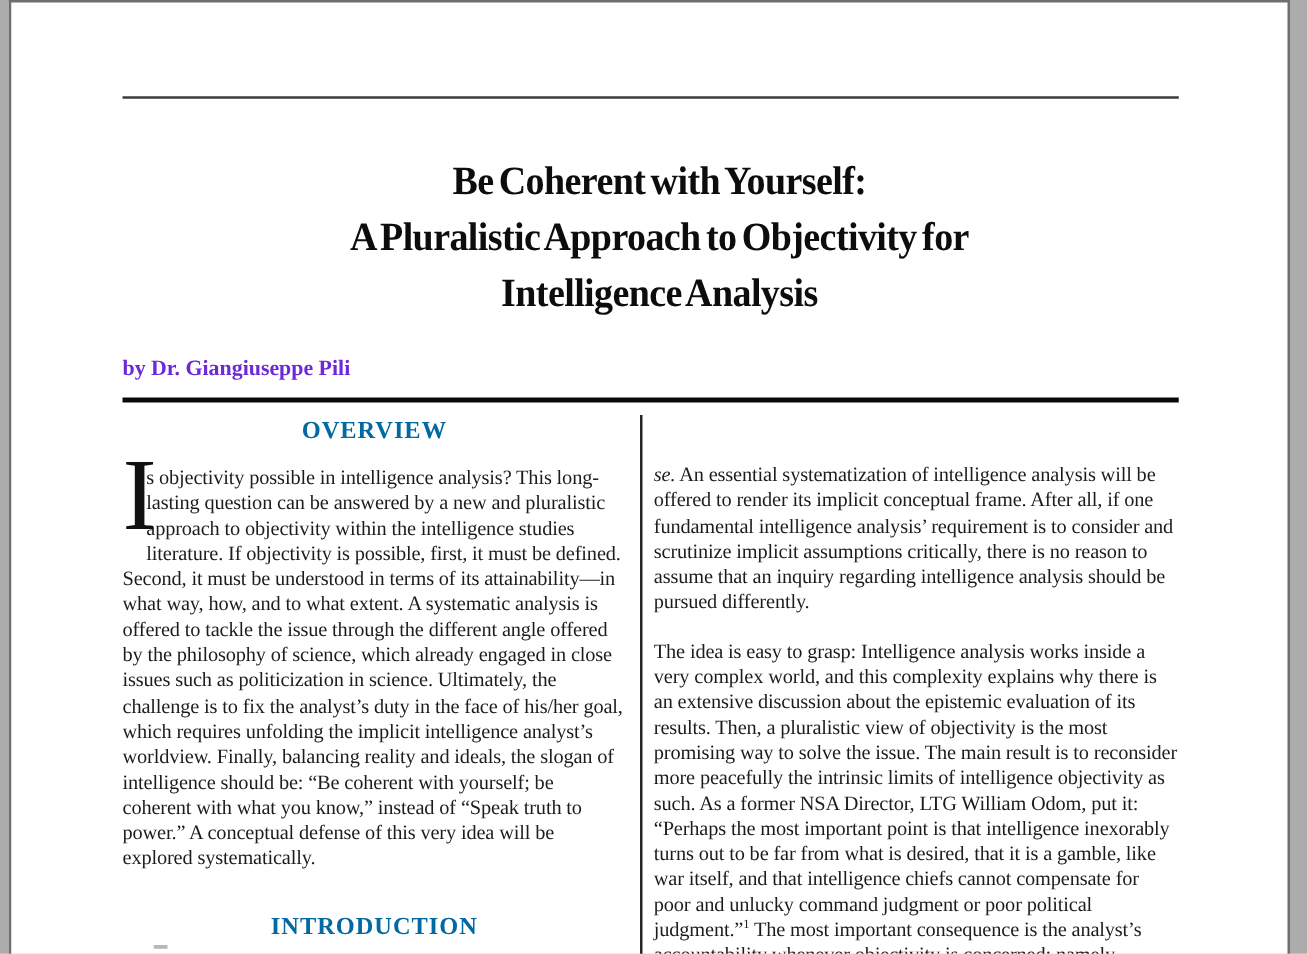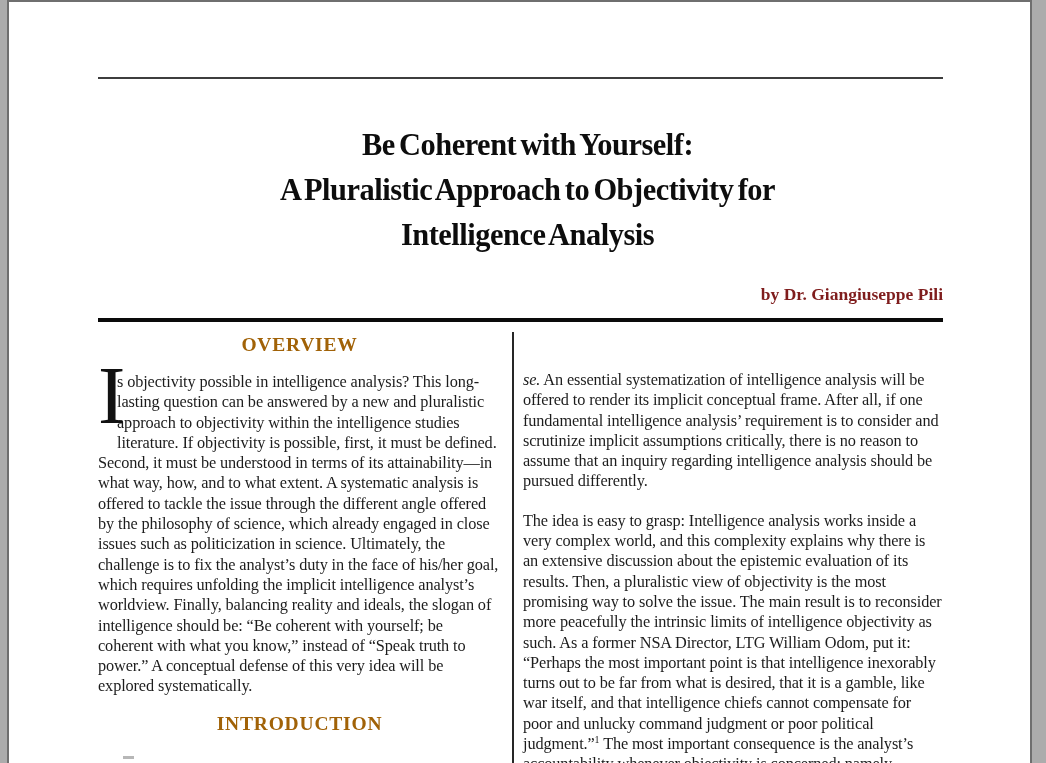--- a/index.html
+++ b/index.html
@@ -37,24 +37,24 @@
     color:#0d0d0d;
     letter-spacing:-0.5px;
     word-spacing:-3px;
     transform:scaleX(0.95);
     transform-origin:50% 50%;
     white-space:nowrap;
   }
   .byline {
     position:absolute;
     left:89px; top:282px; width:845px;
-    text-align:right;
+    text-align:left;
     font-size:17.5px;
     font-weight:bold;
-    color:#7f1d1d;
+    color:#6d28d9;
   }
   .columns {
     position:absolute;
     left:89px; top:330px;
     width:845px; height:434px;
     display:flex;
     overflow:hidden;
   }
   .col-left { width:403px; flex:none; }
   .divider {
@@ -65,23 +65,23 @@
     height:434px;
   }
   .col-right { flex:none; width:419px; margin-left:9px; }
   h2.section-heading {
     font-size:19.5px;
     font-weight:bold;
     letter-spacing:0.8px;
     text-align:center;
     line-height:22px;
     margin-top:2px;
-    color:#a16207;
+    color:#0369a1;
   }
-  h2.intro-heading { margin-top:16px; }
+  h2.intro-heading { margin-top:34px; }
   .para {
     font-size:16.3px;
     line-height:20.3px;
     letter-spacing:-0.12px;
     text-align:left;
     color:#1c1c1c;
     margin-top:38px;
   }
   .overview-para { margin-top:16px; position:relative; }
   .dc-spacer { float:left; width:19px; height:61px; }

